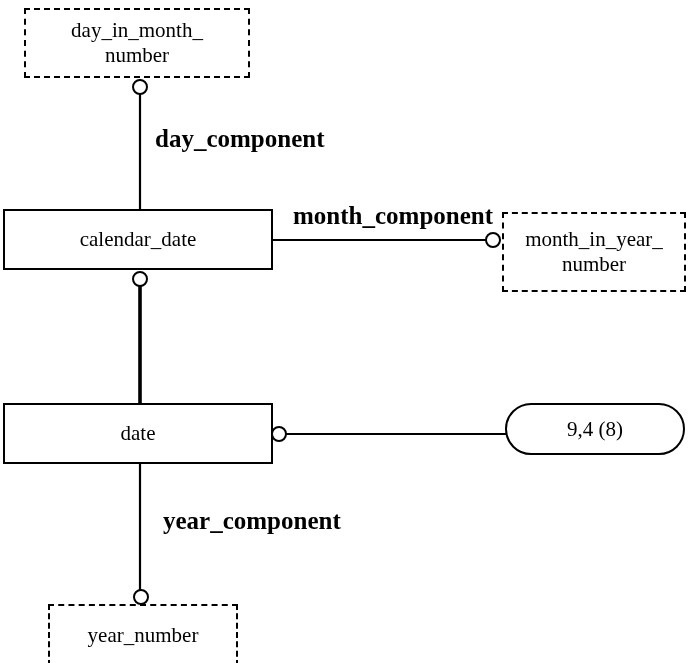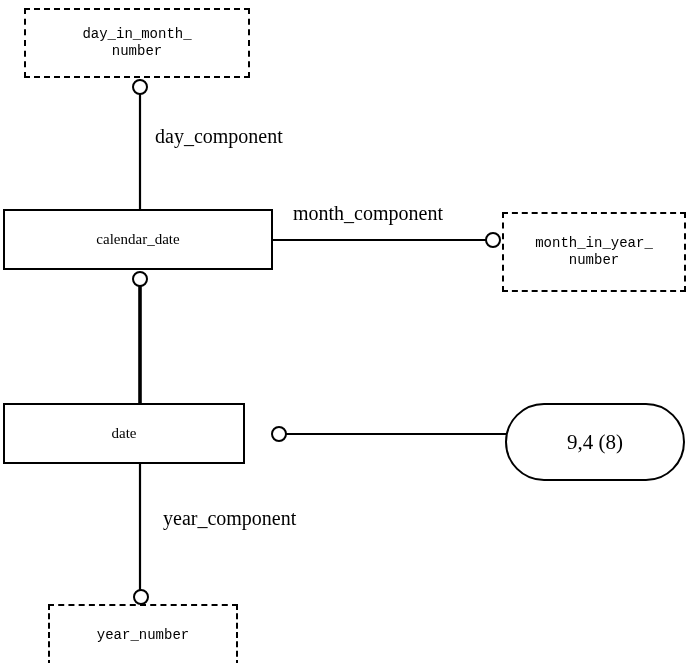--- a/index.html
+++ b/index.html
@@ -40,40 +40,40 @@
     line-height: 1.18;
   }
   .node .label {
     display: block;
     white-space: pre-line;
     padding: 0 6px;
   }
 
   .entity {
     border: 2px solid #000000;
-    font-size: 15px;
+    font-size: 21px;
   }
   .valuetype {
     border: 2px dashed #000000;
-    font-size: 14px;
-    font-family: Liberation Mono, monospace;
+    font-size: 21px;
   }
   .stadium {
     border: 2.5px solid #000000;
     border-radius: 999px;
     font-size: 21px;
   }
 
   
   .edge-label {
     position: absolute;
-    font-size: 20px;
+    font-size: 25px;
     color: #000000;
     white-space: nowrap;
     background: transparent;
+    font-weight: bold;
   }
 
   
   .connector {
     position: absolute;
     box-sizing: border-box;
     width: 16px;
     height: 16px;
     border: 2px solid #000000;
     border-radius: 50%;
@@ -105,25 +105,25 @@
 
   <div class="node entity" style="left:3px; top:209px; width:270px; height:61px;">
     <span class="label">calendar_date</span>
   </div>
 
   <div class="node valuetype" style="left:502px; top:212px; width:184px; height:80px;">
     <span class="label">month_in_year_
 number</span>
   </div>
 
-  <div class="node entity" style="left:3px; top:403px; width:242px; height:61px;">
+  <div class="node entity" style="left:3px; top:403px; width:270px; height:61px;">
     <span class="label">date</span>
   </div>
 
-  <div class="node stadium" style="left:505px; top:403px; width:180px; height:78px;">
+  <div class="node stadium" style="left:505px; top:403px; width:180px; height:52px;">
     <span class="label">9,4 (8)</span>
   </div>
 
   <div class="node valuetype" style="left:48px; top:604px; width:190px; height:62px;">
     <span class="label">year_number</span>
   </div>
 
   <div class="connector" style="left:132px; top:79px;"></div>
 
   <div class="connector" style="left:132px; top:271px;"></div>

